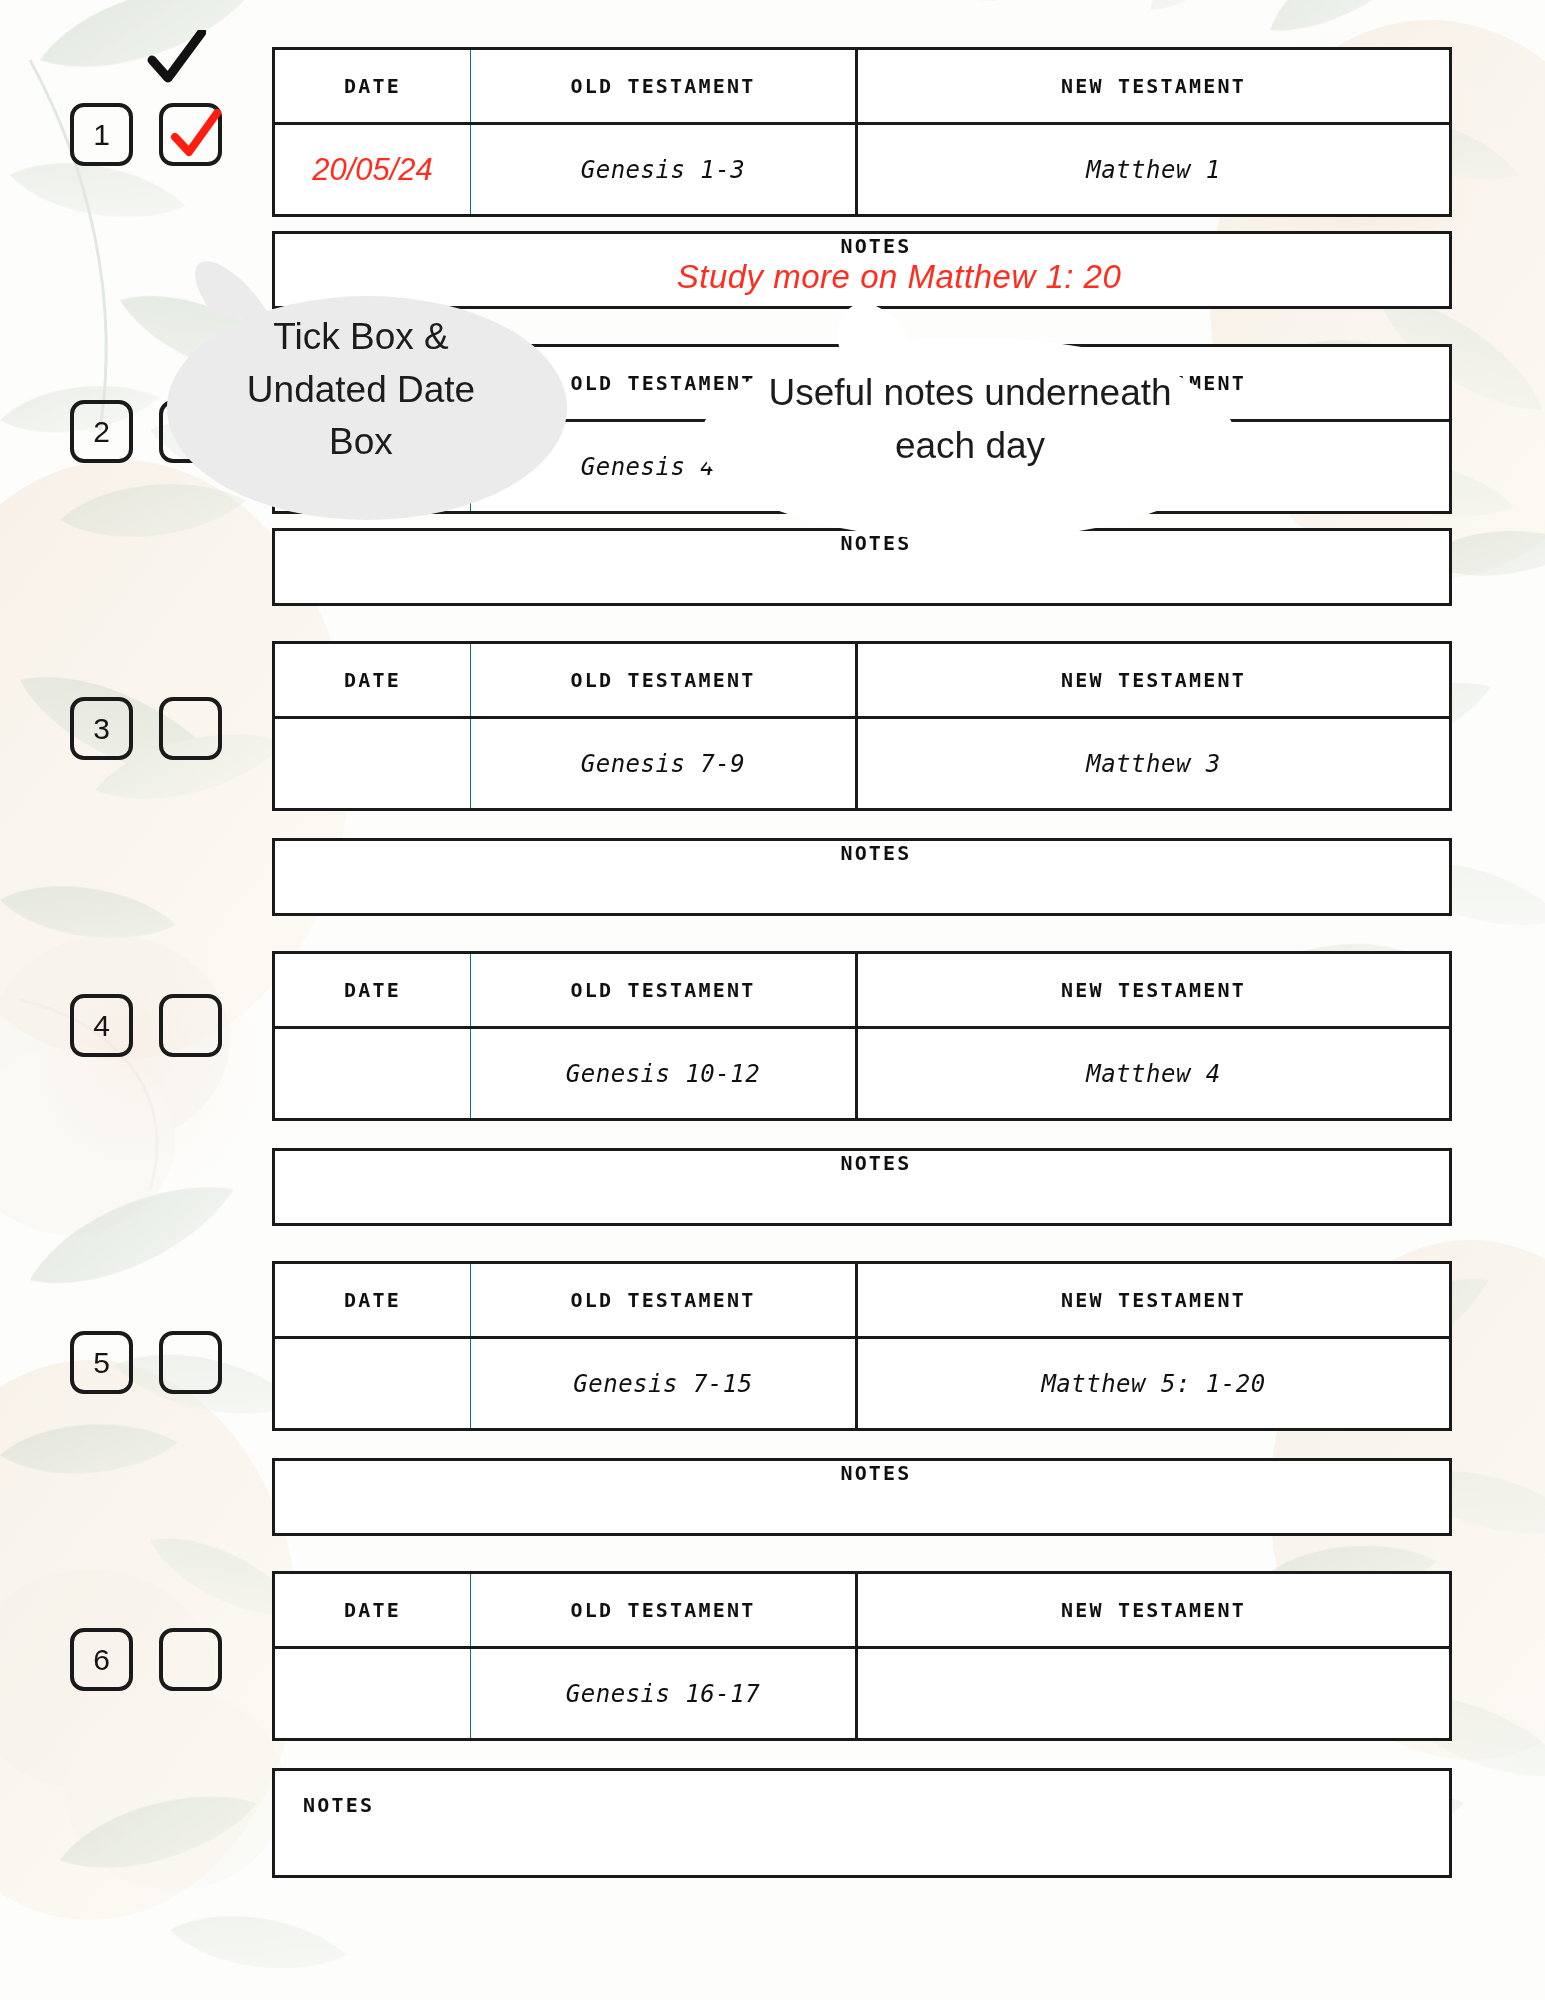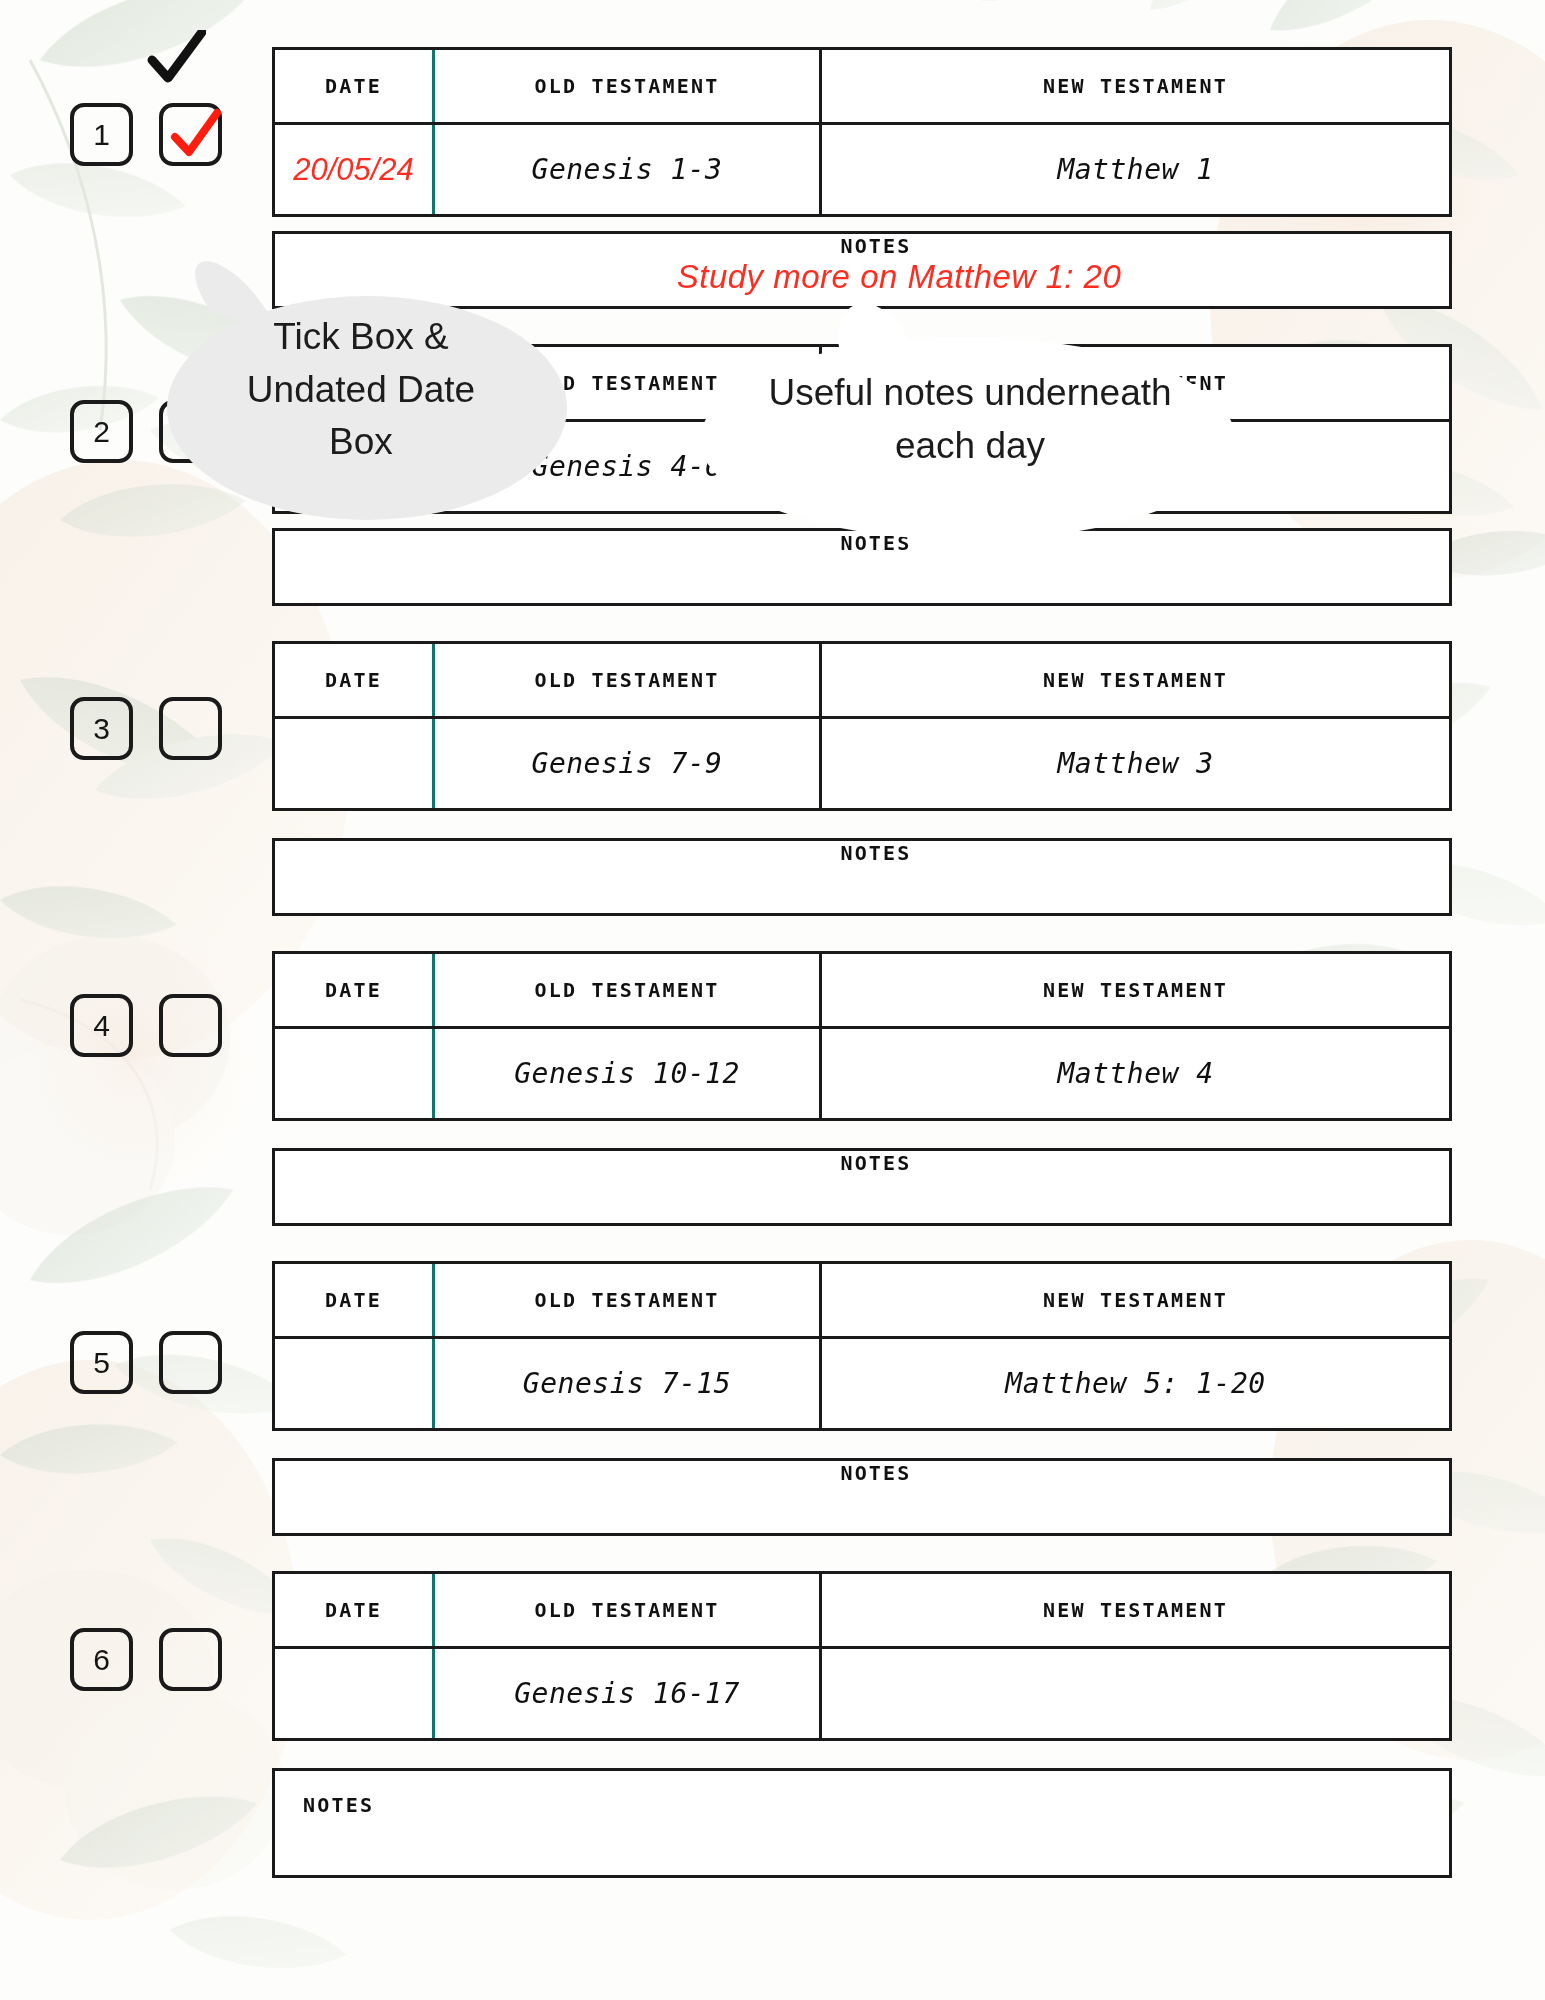--- a/index.html
+++ b/index.html
@@ -28,35 +28,35 @@
   .tickbox{}
   .tickmark-black{
     position:absolute;left:146px;top:30px;width:60px;height:60px;z-index:7;
   }
   .tickmark-red{position:absolute;left:4px;top:0px;width:56px;height:56px;}
 
   
   .block{position:absolute;left:272px;width:1180px;}
   .trow{display:flex;border:3px solid #1a1a1a;box-sizing:border-box;background:#ffffff;}
   .trow + .trow{border-top:none;}
-  .c-date{width:160px;border-right:3px solid #0f766e;box-sizing:border-box;
+  .c-date{width:196px;border-right:1px solid #0f766e;box-sizing:border-box;
           display:flex;align-items:center;justify-content:center;}
   .c-ot{width:387px;border-right:3px solid #1a1a1a;box-sizing:border-box;
         display:flex;align-items:center;justify-content:center;}
   .c-nt{flex:1;box-sizing:border-box;display:flex;align-items:center;justify-content:center;}
 
   .hdr{height:78px;}
   .hdr .c-date,.hdr .c-ot,.hdr .c-nt{
     font-family:"DejaVu Sans Mono", monospace;
     font-size:20px;letter-spacing:2.2px;color:#111;font-weight:700;
   }
   .val{height:92px;font-style:italic;}
   .val .c-ot,.val .c-nt{
     font-family:"DejaVu Sans Mono", monospace;
-    font-size:28px;color:#101010;letter-spacing:0.5px;
+    font-size:24px;color:#101010;letter-spacing:0.5px;
   }
   .val .c-date{
     font-family:"Liberation Sans", sans-serif;
     font-size:31px;color:#ff2d1f;letter-spacing:0px;
   }
 
   .notesrow{
     position:absolute;left:272px;width:1180px;height:78px;
     border:3px solid #1a1a1a;box-sizing:border-box;background:#ffffff;
     display:flex;align-items:center;flex-direction:column;

